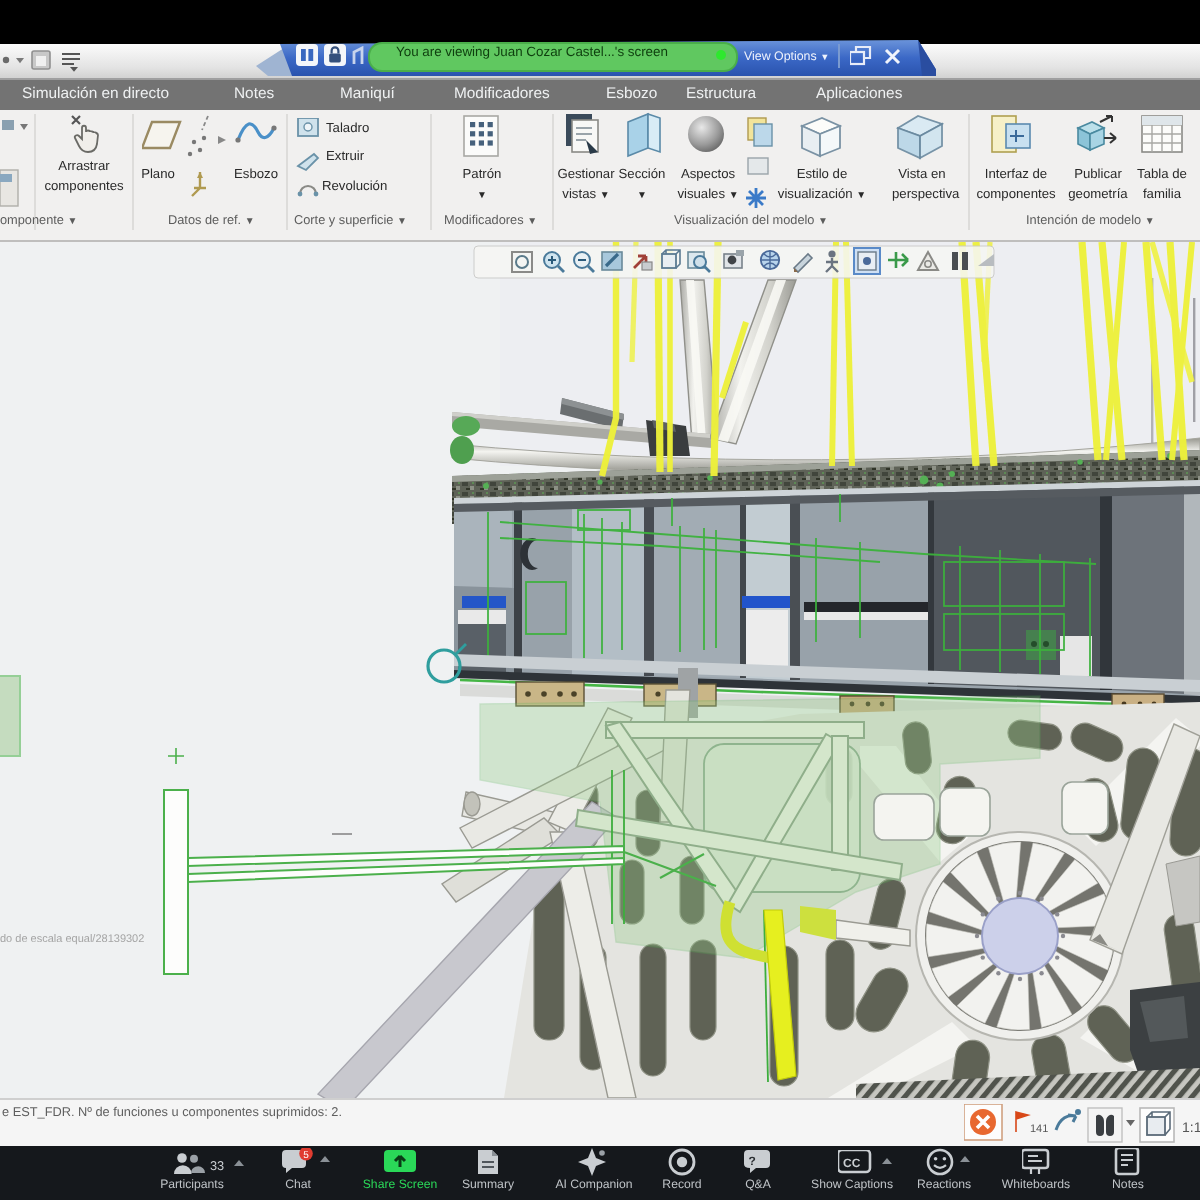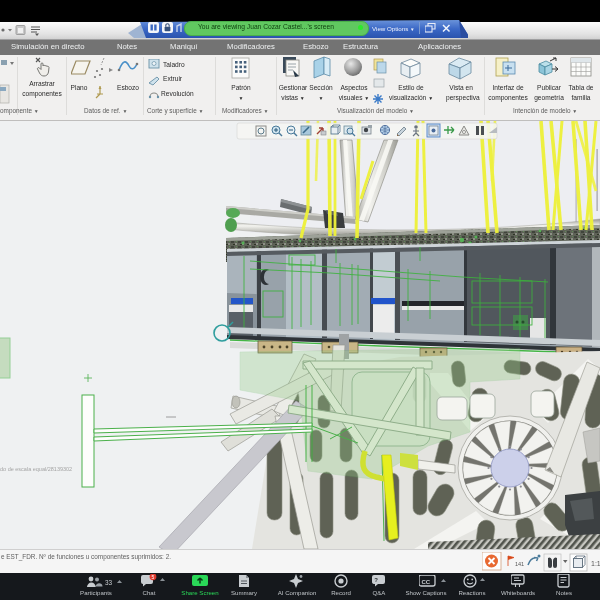--- a/index.html
+++ b/index.html
@@ -472,21 +472,21 @@
   </g>
 </svg>
 
 <div class="abs" id="menubar">
   <div class="mi" style="left:11px">Simulación en directo</div>
   <div class="mi" style="left:117px">Notes</div>
   <div class="mi" style="left:170px">Maniquí</div>
   <div class="mi" style="left:227px">Modificadores</div>
   <div class="mi" style="left:303px">Esbozo</div>
   <div class="mi" style="left:343px">Estructura</div>
-  <div class="mi" style="left:418px">Aplicaciones</div>
+  <div class="mi" style="left:408px">Aplicaciones</div>
 </div>
 
 <div class="abs" id="ribbon">
   <div class="rsep" style="left:17px"></div>
   <div class="rsep" style="left:66px"></div>
   <div class="rsep" style="left:143px"></div>
   <div class="rsep" style="left:215px"></div>
   <div class="rsep" style="left:276px"></div>
   <div class="rsep" style="left:484px"></div>
 

